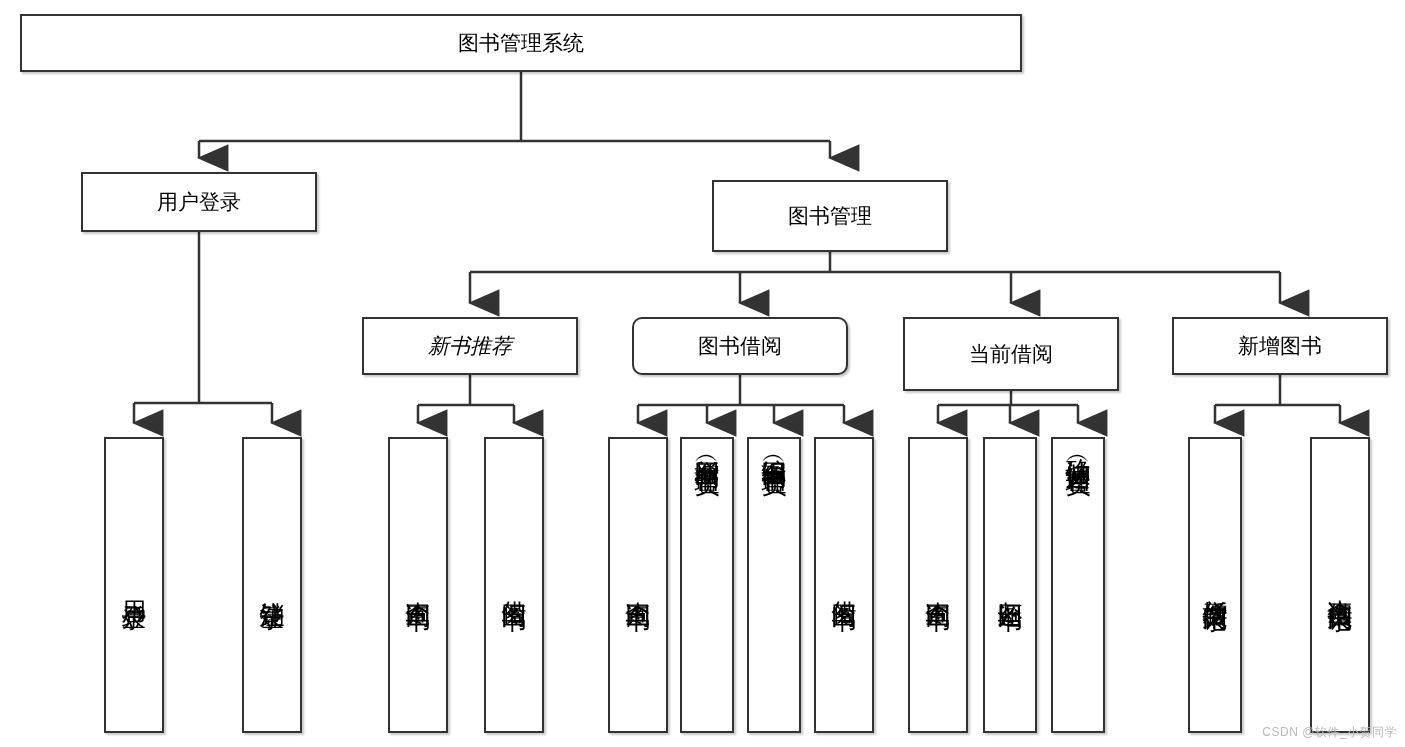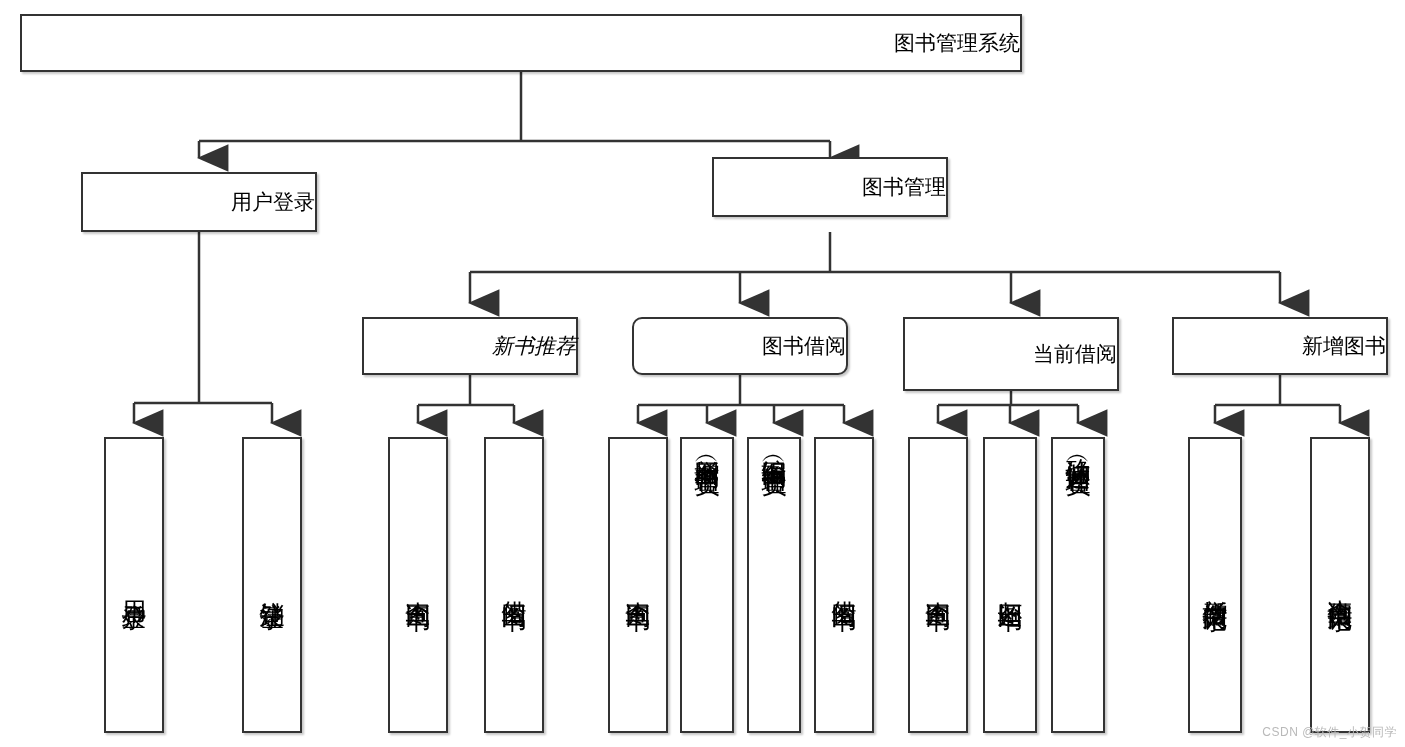--- a/index.html
+++ b/index.html
@@ -25,21 +25,21 @@
     height: 747px;
   }
   .node {
     position: absolute;
     box-sizing: border-box;
     background: #ffffff;
     border: 2px solid #333333;
     box-shadow: 2px 2px 2px rgba(0,0,0,0.22);
     display: flex;
     align-items: center;
-    justify-content: flex-end;
+    justify-content: center;
   }
   .node .label {
     color: #000000;
     line-height: 1.15;
     text-align: center;
     white-space: pre;
   }
   .node.horiz .label {
     font-size: 21px;
   }
@@ -139,21 +139,21 @@
     </g>
   </svg>
 
   <div class="node horiz" style="left:20px; top:14px; width:1002px; height:58px;">
     <span class="label">图书管理系统</span>
   </div>
 
   <div class="node horiz" style="left:81px; top:172px; width:236px; height:60px;">
     <span class="label">用户登录</span>
   </div>
-  <div class="node horiz" style="left:712px; top:157px; width:236px; height:60px;">
+  <div class="node horiz" style="left:712px; top:180px; width:236px; height:72px;">
     <span class="label">图书管理</span>
   </div>
 
   <div class="node horiz" style="left:362px; top:317px; width:216px; height:58px;font-style:italic;">
     <span class="label">新书推荐</span>
   </div>
   <div class="node horiz" style="left:632px; top:317px; width:216px; height:58px;border-radius:10px;">
     <span class="label">图书借阅</span>
   </div>
   <div class="node horiz" style="left:903px; top:317px; width:216px; height:74px;">

